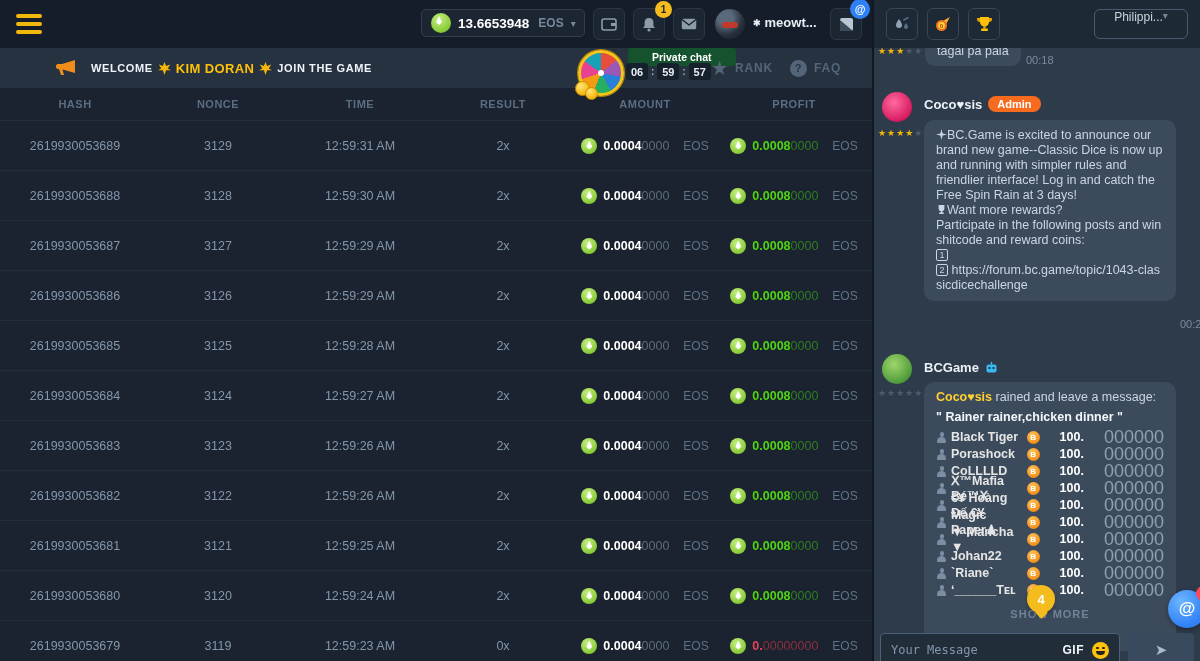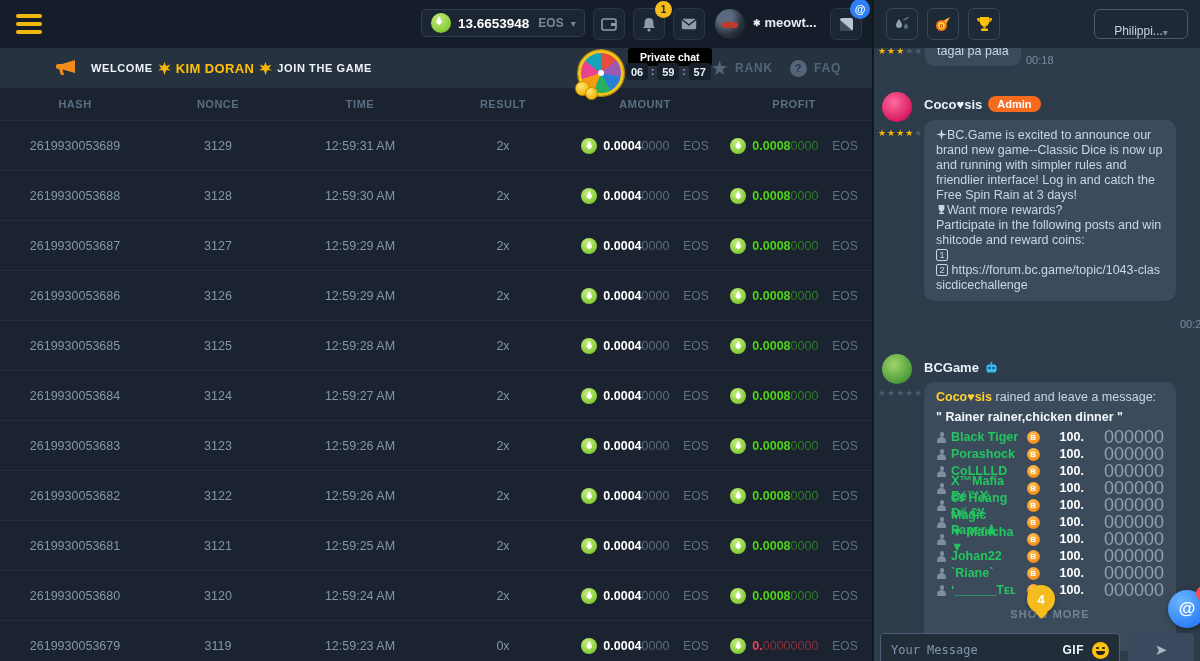--- a/index.html
+++ b/index.html
@@ -42,21 +42,21 @@
   .welcome { margin-left:14px; display:flex; align-items:center; gap:5px;
     color:#eef4fa; font-weight:800; font-size:11px; letter-spacing:.6px; }
   .welcome .pname { color:#ffc107; font-size:13px; letter-spacing:.4px; }
 
   .wheel { position:absolute; left:578px; top:2px; width:46px; height:46px; border-radius:50%;
     background:conic-gradient(#e74c3c 0 14%, #9b59b6 14% 28%, #2980d9 28% 42%, #27ae60 42% 56%, #f39c12 56% 70%, #e84393 70% 85%, #16a2b8 85% 100%);
     border:3px solid #f5c518; box-shadow:0 0 0 1px #b8860b; }
   .wheel::after { content:""; position:absolute; left:17px; top:17px; width:6px; height:6px; border-radius:50%; background:#fff; }
   .wheel-coin { position:absolute; border-radius:50%; background:radial-gradient(circle at 35% 30%, #ffe47a, #f5b80b 70%); border:1px solid #c98f00; }
 
-  .tooltip { position:absolute; left:628px; top:0px; height:18px; padding:0 12px; background:#000000; border-radius:3px;
+  .tooltip { position:absolute; left:628px; top:0px; height:18px; padding:0 24px; background:#14532d; border-radius:3px;
     color:#fff; font-size:10.5px; font-weight:bold; display:flex; align-items:center;text-align:center; }
   .timer { position:absolute; left:626px; top:15px; display:flex; align-items:center; gap:3px; }
   .tbox { width:22px; height:17px; background:#17212d; border-radius:3px; color:#e8eef5;
     font-size:11px; font-weight:bold; display:flex; align-items:center; justify-content:center; }
   .tcolon { color:#aab6c4; font-size:10px; font-weight:bold; }
 
   .bn-link { position:absolute; top:0; height:40px; display:flex; align-items:center; gap:7px;
     color:#546579; font-weight:bold; font-size:12px; letter-spacing:.8px; cursor:pointer; }
   .rank-star { color:#546579; font-size:17px; }
   .faq-q { width:17px; height:17px; border-radius:50%; background:#546579; color:#26323f;
@@ -81,21 +81,21 @@
   .profit-wrap[data-state="win"] i { color:#2f7d26; }
   .profit-wrap[data-state="loss"] b { color:#e8435a; }
   .profit-wrap[data-state="loss"] i { color:#8c3040; }
 
   
   .chat { position:relative; width:328px; height:661px; background:#2e3b4a; border-left:2px solid #101820; }
   .chat-head { position:relative; height:48px; background:#1e2936; display:flex; align-items:center; padding:0 12px; gap:9px; }
   .chead-btn { width:32px; height:32px; border:1px solid #394657; border-radius:6px;
     display:flex; align-items:center; justify-content:center; background:transparent; }
   .region { margin-left:auto; width:94px; height:30px; border:1px solid #4a5a6e; border-radius:6px;
-    display:flex; align-items:flex-end; justify-content:center; gap:0; color:#c8d4e0; font-size:12px; }
+    display:flex; align-items:flex-start; justify-content:center; gap:0; color:#c8d4e0; font-size:12px; }
 
   .chat-body { position:absolute; top:48px; left:0; right:0; bottom:0; overflow:hidden; }
   .msg { position:absolute; left:0; width:100%; }
   .stars { position:absolute; left:4px; font-size:9px; letter-spacing:1px; }
   .stars .gold { color:#f5b50a; } .stars .dim { color:#4d5c6e; }
   .bubble { background:#3c4b5c; border-radius:10px; color:#c9d6e3; font-size:12.5px; line-height:1.2; }
   .m-time { color:#7b8ca0; font-size:11px; position:absolute; }
 
   .chat-avatar { position:absolute; left:8px; width:30px; height:30px; border-radius:50%; }
   .av-coco { background:radial-gradient(circle at 40% 35%, #ff6aa0, #d81b60 70%, #8e1045); }
@@ -104,21 +104,21 @@
   .admin-pill { background:#f76b1e; color:#fff; font-size:11px; font-weight:bold; padding:2px 9px; border-radius:10px; }
 
   .bub2 { position:absolute; left:50px; width:252px; padding:8px 12px; }
   .keycap { display:inline-block; width:12px; height:12px; border:1px solid #c9d6e3; border-radius:2px;
     font-size:9px; line-height:11px; text-align:center; vertical-align:1px; }
   .link { word-break:break-all; }
 
   .rain-head .yname { color:#ffd02e; font-weight:bold; }
   .quote { color:#f2f7fb; font-weight:bold; margin:5px 0 4px; }
   .rrow { display:flex; align-items:center; height:17px; }
-  .rname { color:#22c55e; font-weight:bold; font-size:12.5px; margin-left:4px; cursor:pointer; }
+  .rname { color:#e5e5e5; font-weight:bold; font-size:12.5px; margin-left:4px; cursor:pointer; }
   .ramount { margin-left:auto; display:flex; align-items:center; gap:20px; }
   .ramount b { color:#fff; font-size:12.5px; }
   .ramount i { font-style:normal; color:#8fa0b2; font-size:18px; }
   .coin.orange { width:13px; height:13px; background:radial-gradient(circle at 40% 30%, #ffc259, #f7941d 65%, #d97708); }
   .coin.orange::after { content:"B"; position:absolute; left:0; top:0; width:13px; height:13px;
     color:#fff; font-size:8px; font-weight:bold; text-align:center; line-height:13px; }
   .person { display:inline-block; width:11px; height:11px; position:relative; flex:none; }
   .person::before { content:""; position:absolute; left:3.5px; top:0; width:4.5px; height:4.5px; border-radius:50%; background:#7d8ea4; }
   .person::after { content:""; position:absolute; left:1px; top:5px; width:9px; height:6px; border-radius:5px 5px 1px 1px; background:#7d8ea4; }
   .show-more { margin-top:7px; padding-top:2px; color:#718399; font-weight:bold; font-size:11px;

